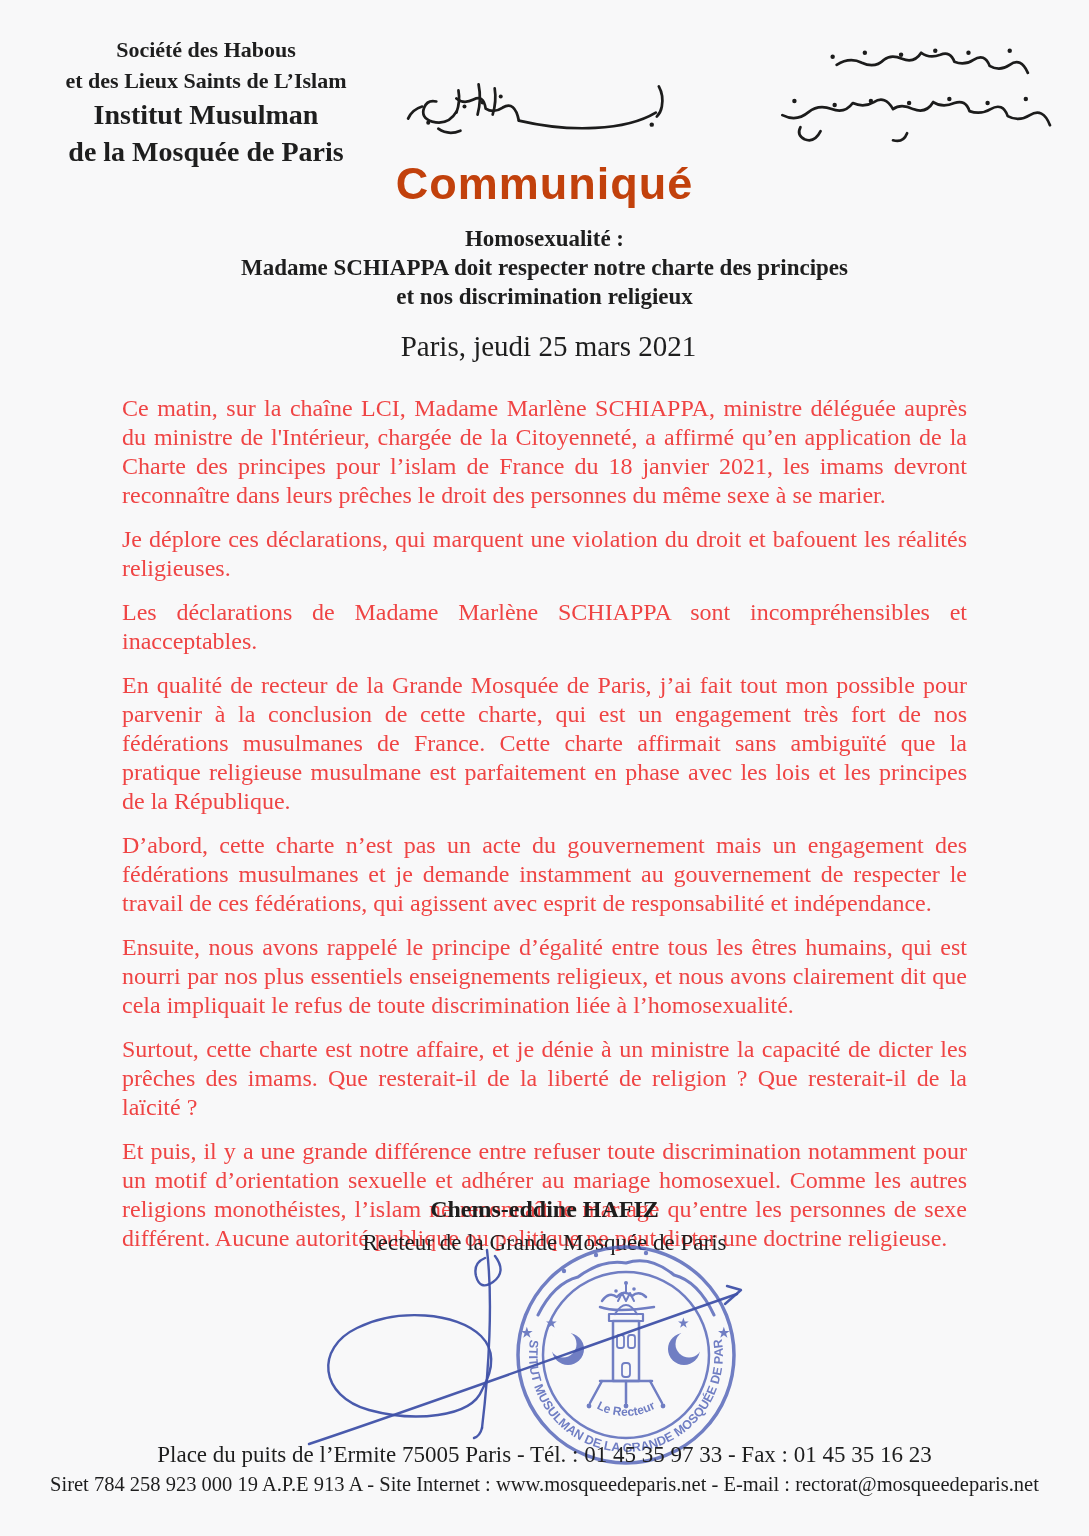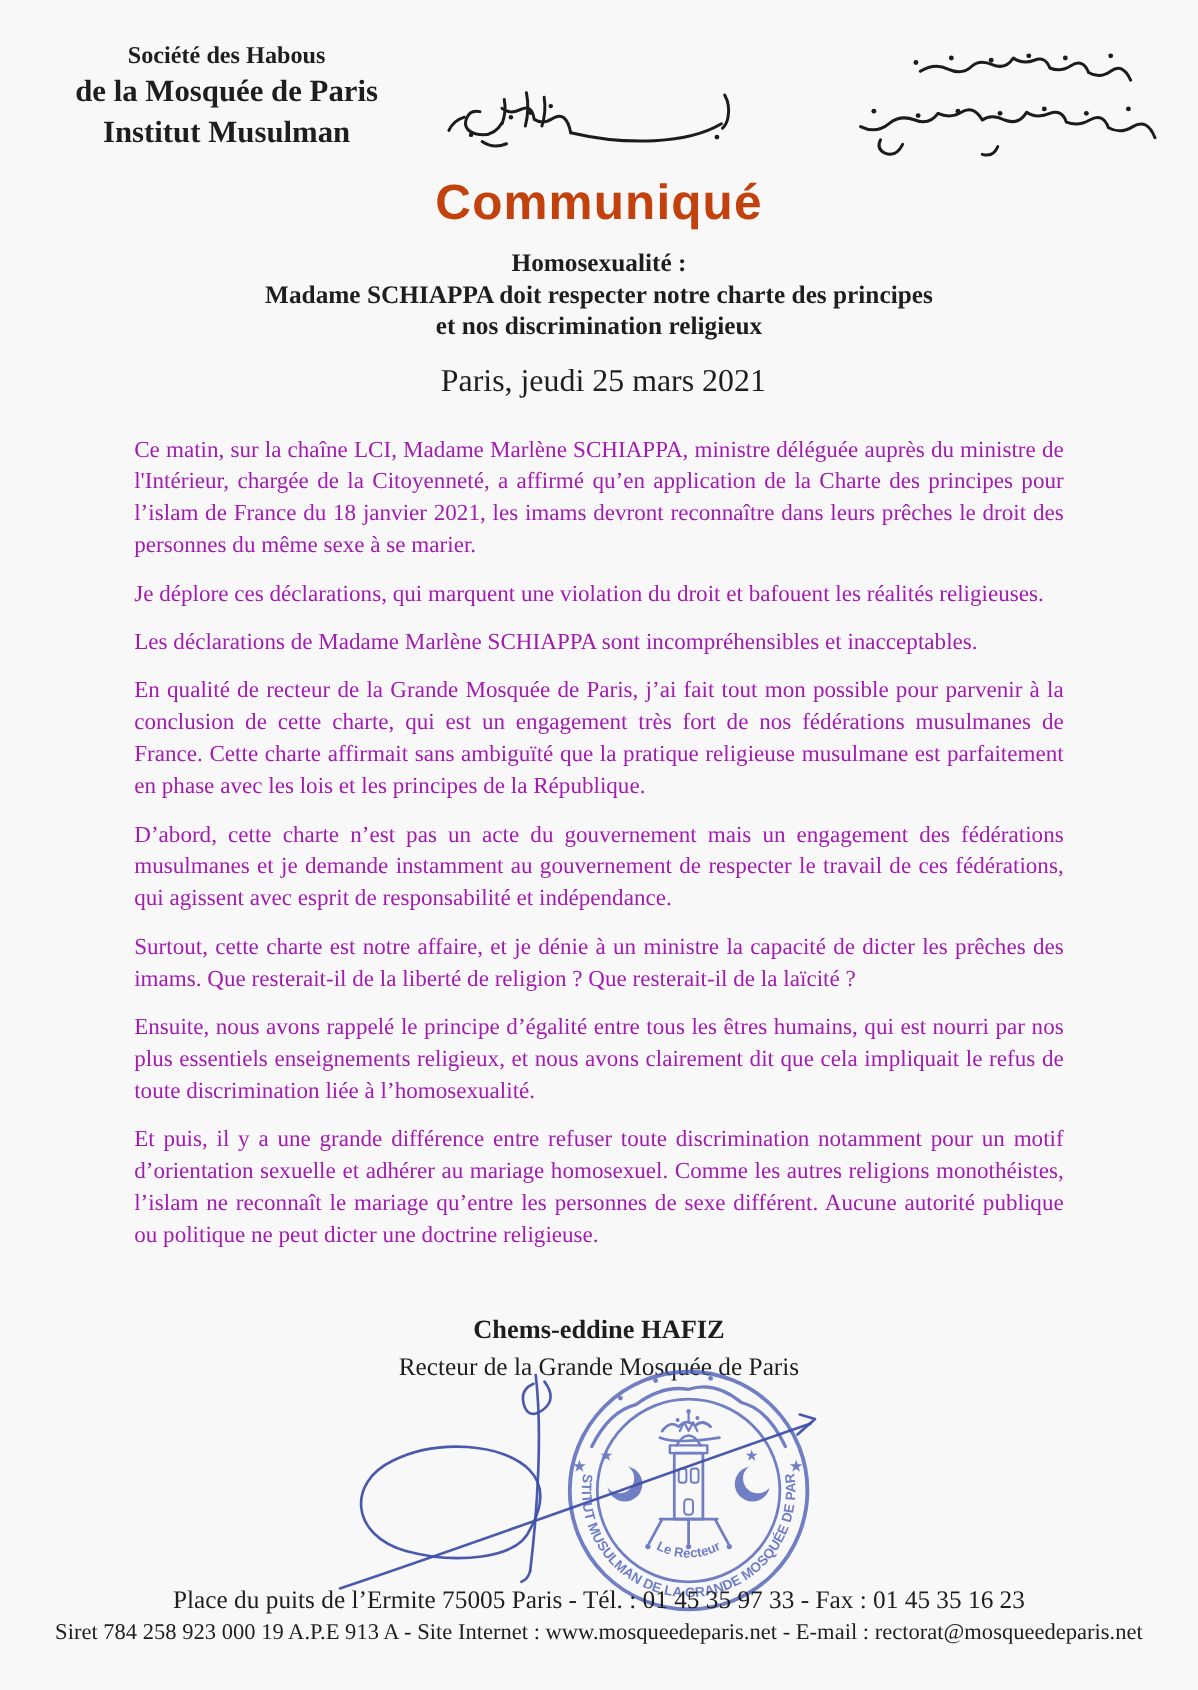--- a/index.html
+++ b/index.html
@@ -28,21 +28,21 @@
     text-align:center;
     font-family:"Liberation Sans",sans-serif;
     font-weight:bold;font-size:45px;letter-spacing:1px;color:#c2410c;
   }
   .subtitle{position:absolute;left:0;top:224px;width:100%;text-align:center;font-weight:bold;}
   .subtitle div{font-size:23px;line-height:29px;}
   .dateline{position:absolute;left:4px;top:330px;width:100%;text-align:center;font-size:29px;}
   
   .body-text{
     position:absolute;left:122px;top:394px;width:845px;
-    font-size:21px;line-height:29px;text-align:justify;color:#a21caf;
+    font-size:24px;line-height:29px;text-align:justify;color:#ef4444;
   }
   .body-text p{margin:0 0 15px 0;}
   
   .sig-name{position:absolute;left:0;top:1196px;width:100%;text-align:center;font-weight:bold;font-size:24px;}
   .sig-title{position:absolute;left:0;top:1230px;width:100%;text-align:center;font-size:23px;}
   .sig-stamp{position:absolute;left:285px;top:1240px;width:480px;height:230px;z-index:1;}
   .stamp{stroke:#4a5cb5;fill:none;stroke-linecap:round;stroke-linejoin:round;}
   .stamp-fill{fill:#4a5cb5;stroke:none;}
   .stamp-text{fill:#4a5cb5;font-family:"Liberation Sans",sans-serif;font-weight:bold;}
   .paper-fill{fill:#f8f8f9;stroke:none;}
@@ -51,22 +51,23 @@
   .footer-line1{position:absolute;left:0;top:1442px;width:100%;text-align:center;font-size:23px;z-index:2;}
   .footer-line2{position:absolute;left:0;top:1473px;width:100%;text-align:center;font-size:20.5px;z-index:2;}
 </style>
 </head>
 <body>
 
 <div class="page">
 
   <div class="org-block">
     <div class="org-line-sm">Société des Habous</div>
+    <div class="org-line-sm">et des Lieux Saints de L’Islam</div>
+    <div class="org-line-lg">Institut Musulman</div>
     <div class="org-line-lg">de la Mosquée de Paris</div>
-    <div class="org-line-lg">Institut Musulman</div>
   </div>
 
   <svg class="bismillah" viewBox="0 0 290 75" role="img" aria-label="بسم الله الرحمن الرحيم">
     <path class="calli" d="M263,20 q5,9 3,20 q-1,6 -5,10"></path>
     <circle class="calli-dot" cx="256" cy="58" r="2.2"></circle>
     <path class="calli" d="M260,46 C230,64 175,66 124,54"></path>
     <path class="calli" d="M124,54 q-4,-20 -16,-13 q-9,6 -17,1 q-2,-14 -12,-9 q-10,5 -17,-1"></path>
     <path class="calli" d="M100,22 q2,13 -2,26"></path>
     <path class="calli" d="M84,18 q3,15 -1,30"></path>
     <path class="calli" d="M64,24 q2,11 -2,22"></path>
@@ -108,22 +109,22 @@
   </div>
 
   <div class="dateline">Paris, jeudi 25 mars 2021</div>
 
   <div class="body-text">
     <p>Ce matin, sur la chaîne LCI, Madame Marlène SCHIAPPA, ministre déléguée auprès du ministre de l'Intérieur, chargée de la Citoyenneté, a affirmé qu’en application de la Charte des principes pour l’islam de France du 18 janvier 2021, les imams devront reconnaître dans leurs prêches le droit des personnes du même sexe à se marier.</p>
     <p>Je déplore ces déclarations, qui marquent une violation du droit et bafouent les réalités religieuses.</p>
     <p>Les déclarations de Madame Marlène SCHIAPPA sont incompréhensibles et inacceptables.</p>
     <p>En qualité de recteur de la Grande Mosquée de Paris, j’ai fait tout mon possible pour parvenir à la conclusion de cette charte, qui est un engagement très fort de nos fédérations musulmanes de France. Cette charte affirmait sans ambiguïté que la pratique religieuse musulmane est parfaitement en phase avec les lois et les principes de la République.</p>
     <p>D’abord, cette charte n’est pas un acte du gouvernement mais un engagement des fédérations musulmanes et je demande instamment au gouvernement de respecter le travail de ces fédérations, qui agissent avec esprit de responsabilité et indépendance.</p>
+    <p>Ensuite, nous avons rappelé le principe d’égalité entre tous les êtres humains, qui est nourri par nos plus essentiels enseignements religieux, et nous avons clairement dit que cela impliquait le refus de toute discrimination liée à l’homosexualité.</p>
     <p>Surtout, cette charte est notre affaire, et je dénie à un ministre la capacité de dicter les prêches des imams. Que resterait-il de la liberté de religion ? Que resterait-il de la laïcité ?</p>
-    <p>Ensuite, nous avons rappelé le principe d’égalité entre tous les êtres humains, qui est nourri par nos plus essentiels enseignements religieux, et nous avons clairement dit que cela impliquait le refus de toute discrimination liée à l’homosexualité.</p>
     <p>Et puis, il y a une grande différence entre refuser toute discrimination notamment pour un motif d’orientation sexuelle et adhérer au mariage homosexuel. Comme les autres religions monothéistes, l’islam ne reconnaît le mariage qu’entre les personnes de sexe différent. Aucune autorité publique ou politique ne peut dicter une doctrine religieuse.</p>
   </div>
 
   <div class="sig-name">Chems-eddine HAFIZ</div>
   <div class="sig-title">Recteur de la Grande Mosquée de Paris</div>
 
   <svg class="sig-stamp" viewBox="0 0 480 230">
 
     <g transform="translate(341,115)" opacity="0.78">
       <circle class="stamp" r="108" stroke-width="3.5"></circle>

